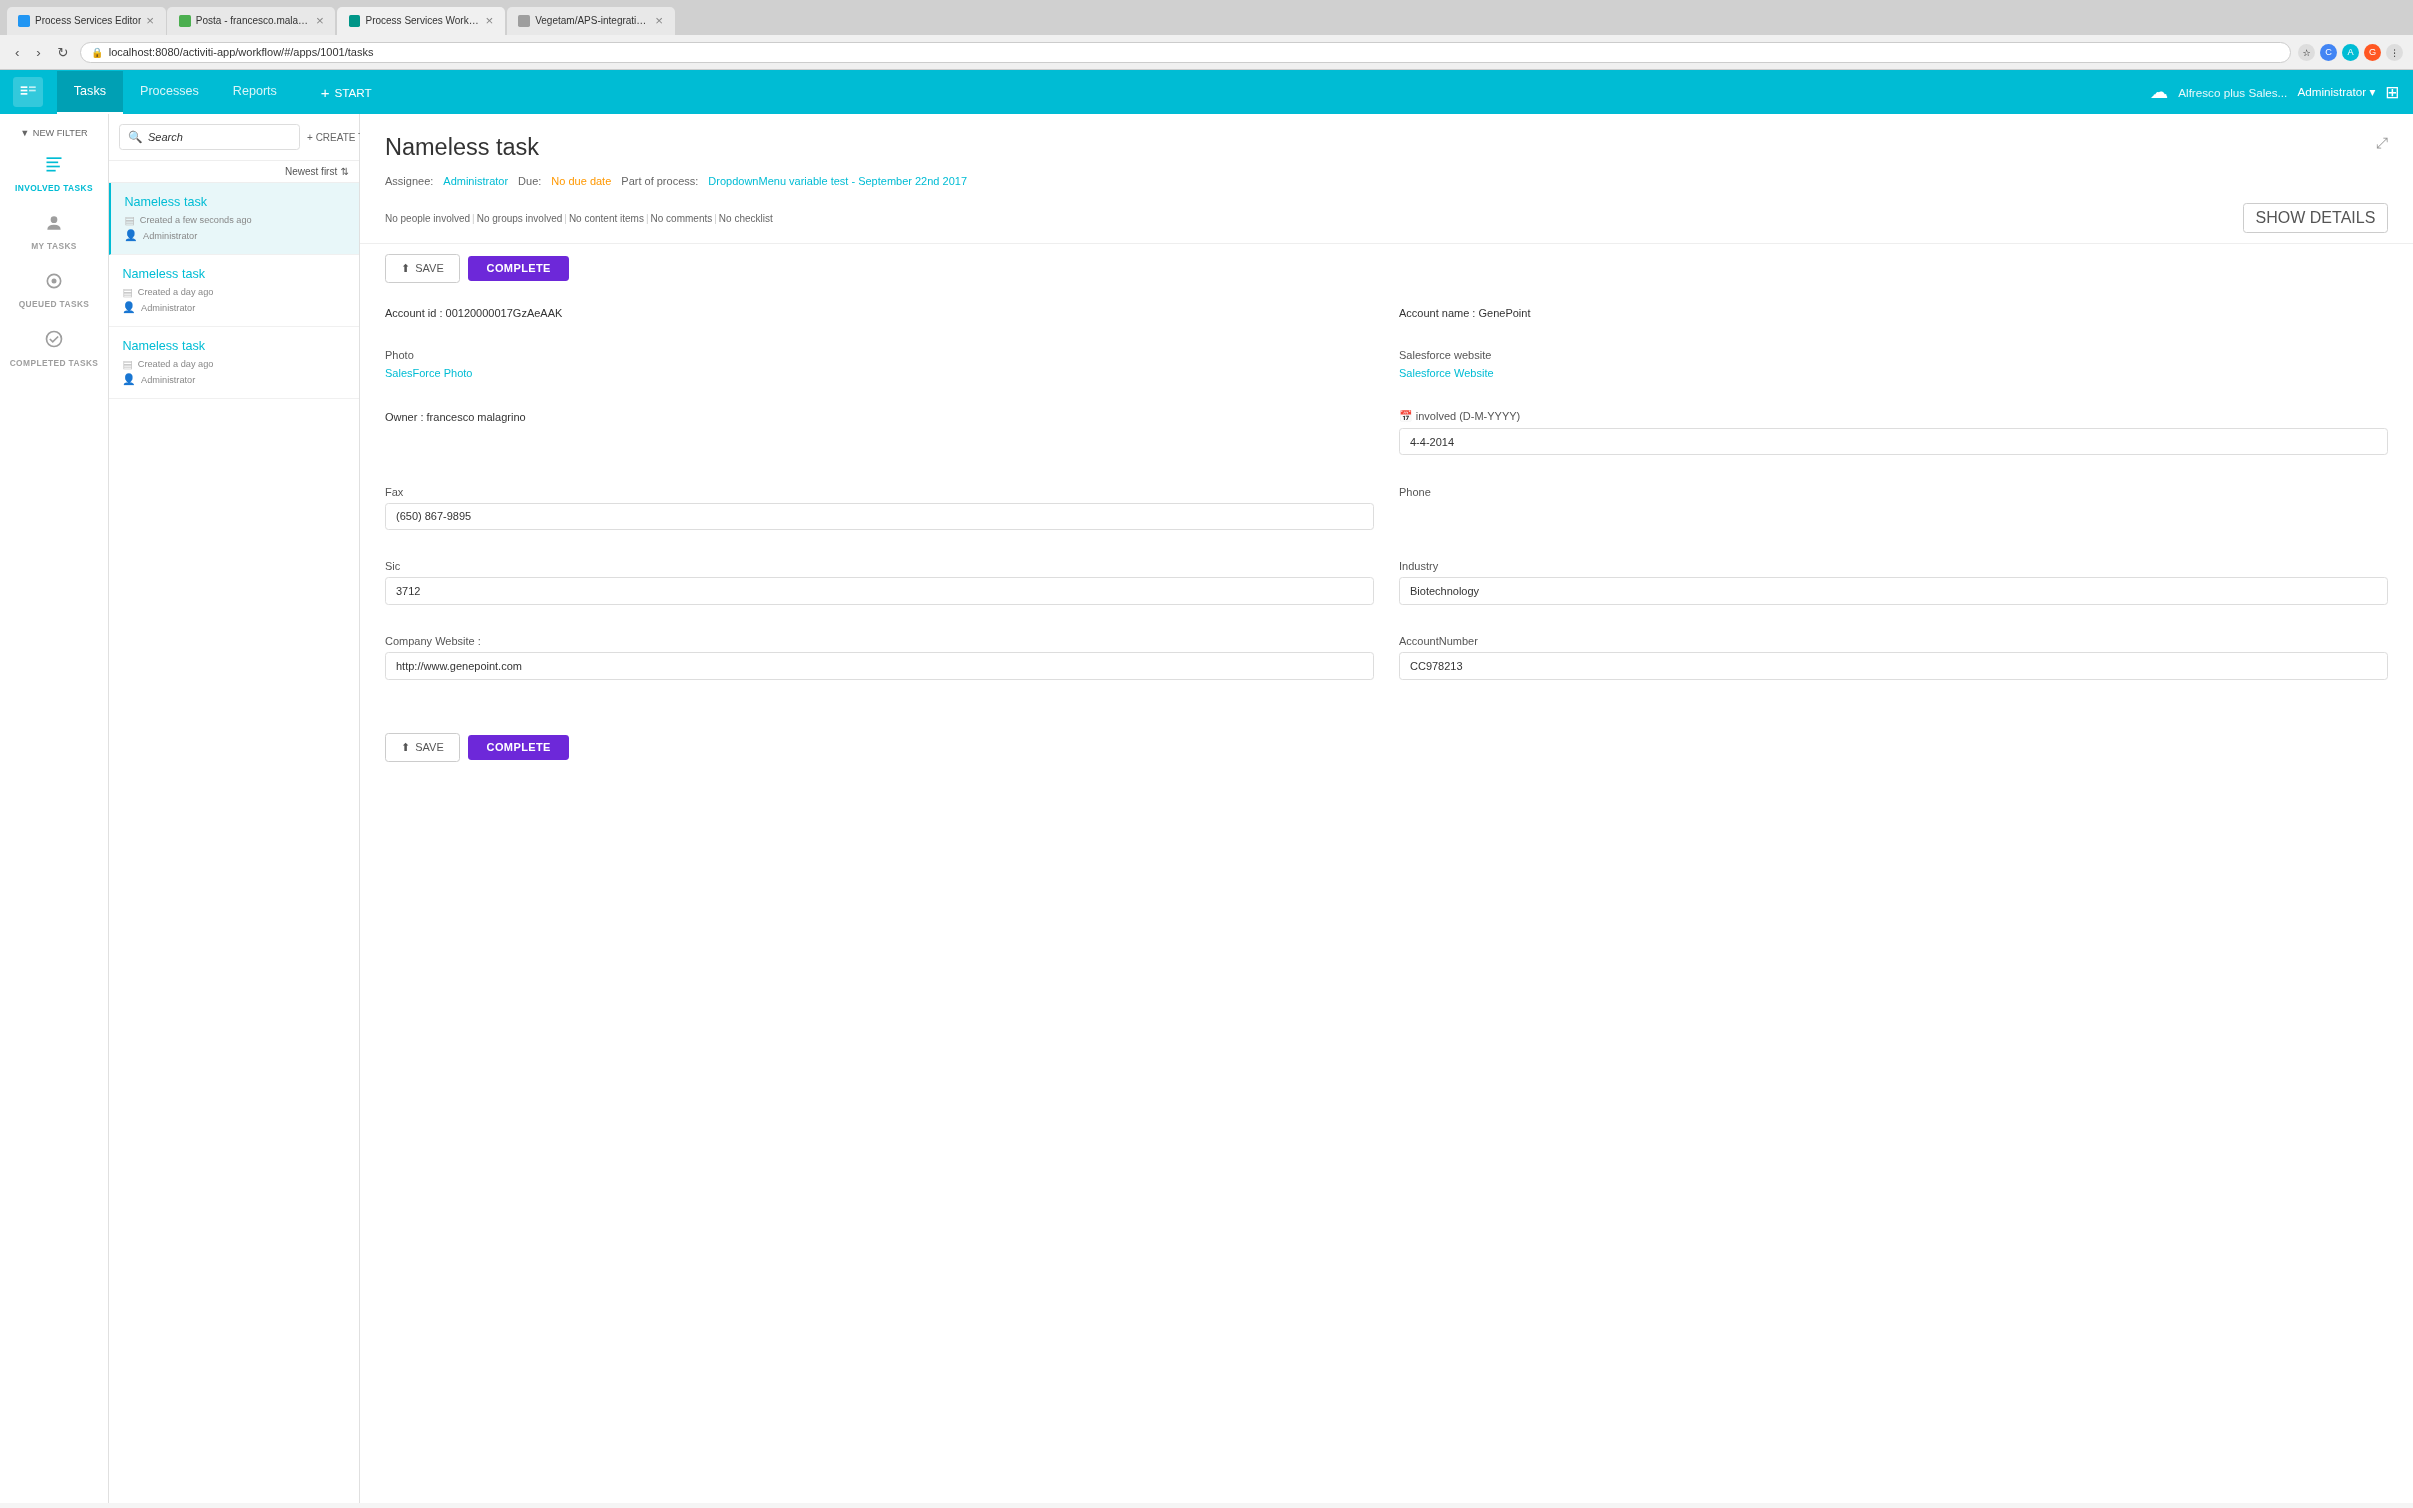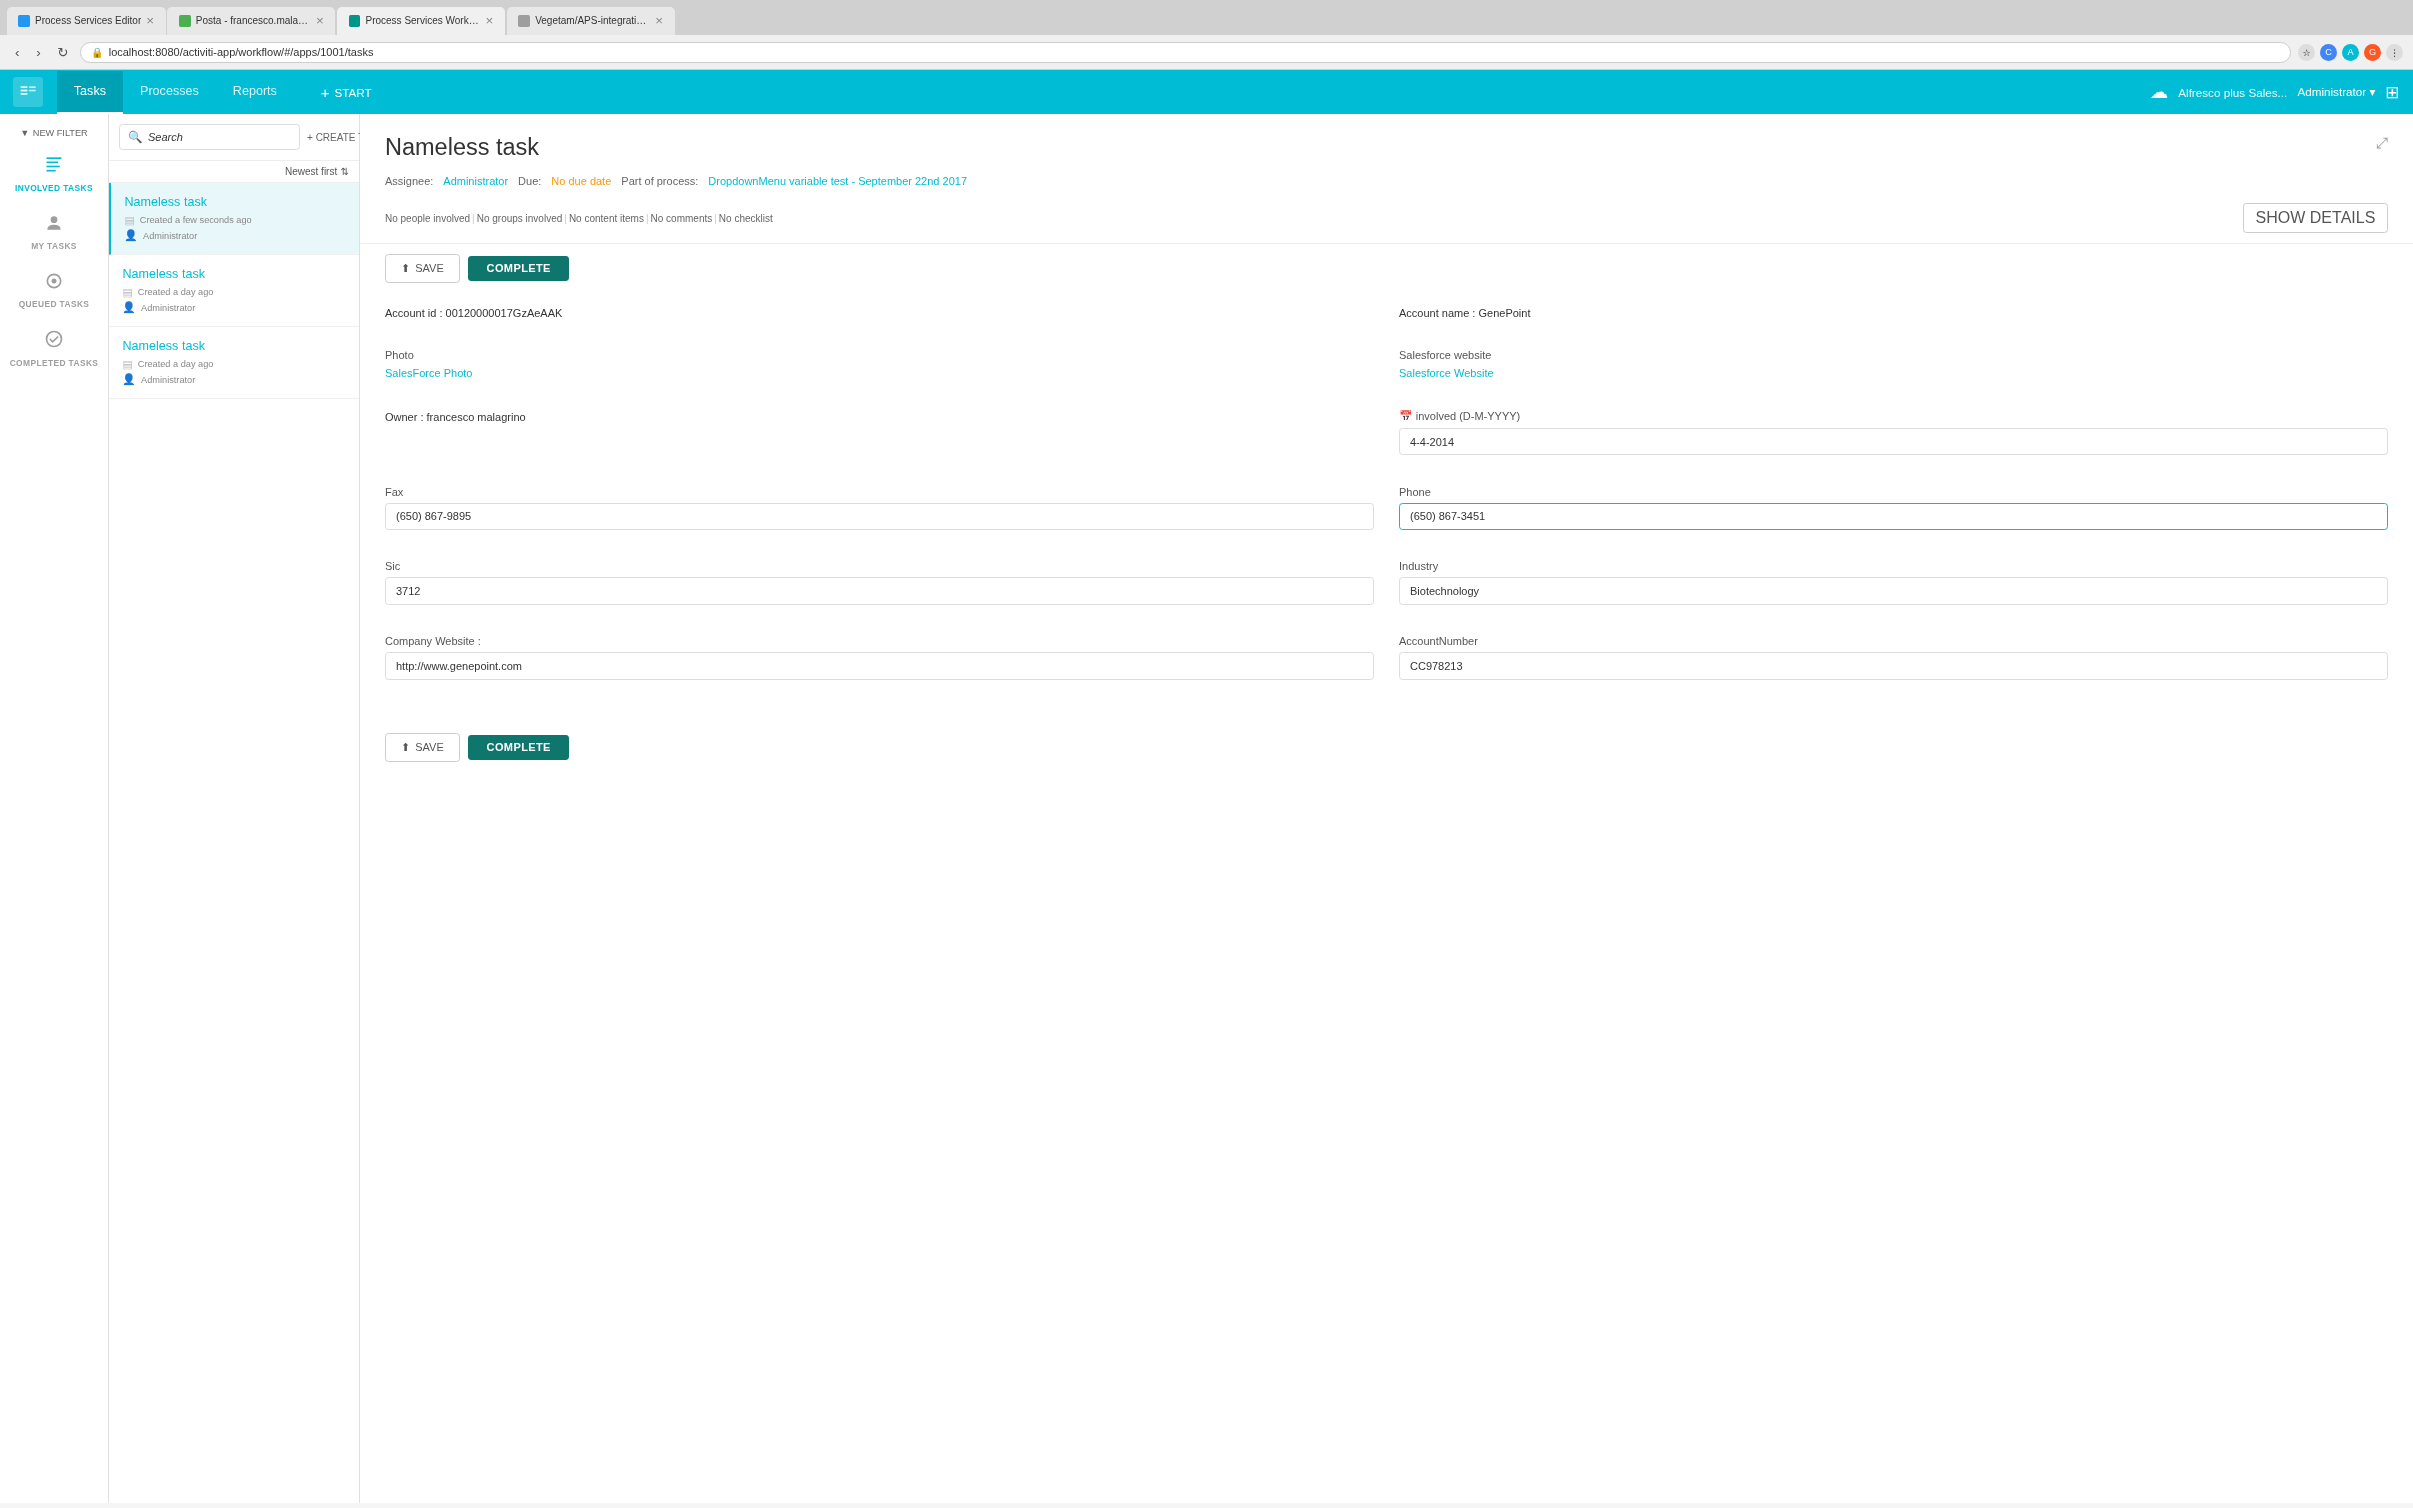--- a/index.html
+++ b/index.html
@@ -77,21 +77,21 @@
     .expand-icon { color: #999; font-size: 15px; cursor: pointer; }
     .task-meta-bar { display: flex; align-items: center; gap: 10px; padding: 0 25px 10px; font-size: 11px; color: #666; flex-wrap: wrap; }
     .task-meta-bar .meta-label { color: #666; }
     .task-meta-bar .meta-value { color: #00BCD4; font-weight: 500; }
     .task-meta-bar .meta-value.orange { color: #FF9800; }
     .task-badges { display: flex; align-items: center; gap: 2px; padding: 6.7px 25px 10px; font-size: 10px; color: #666; border-bottom: 0.8px solid #eee; }
     .task-badge { color: #666; }
     .show-details-btn { margin-left: auto; padding: 5px 11.7px; border: 0.8px solid #ccc; border-radius: 3.4px; background: white; font-size: 16px; color: #555; cursor: pointer; }
     .action-bar { display: flex; align-items: center; gap: 8.4px; padding: 10px 25px; }
     .save-btn { display: flex; align-items: center; gap: 5px; padding: 6.7px 15px; border: 0.8px solid #ccc; border-radius: 3.4px; background: white; font-size: 11px; color: #555; cursor: pointer; }
-    .complete-btn { padding: 6.7px 18.4px; background: #0f766e; color: white; border: none; border-radius: 3.4px; font-size: 11px; font-weight: 600; cursor: pointer; letter-spacing: 0.4px; }
+    .complete-btn { padding: 6.7px 18.4px; background: #6d28d9; color: white; border: none; border-radius: 3.4px; font-size: 11px; font-weight: 600; cursor: pointer; letter-spacing: 0.4px; }
 
     
     .form-area { padding: 13.4px 25px; }
     .form-row { display: flex; gap: 25px; margin-bottom: 17px; }
     .form-col { flex: 1; }
     .form-field { margin-bottom: 13.4px; }
     .field-label { font-size: 11px; color: #555; margin-bottom: 5px; }
     .field-value { font-size: 11px; color: #333; }
     .field-link { color: #00BCD4; cursor: pointer; text-decoration: none; font-size: 11px; }
     .field-input { width: 100%; border: 0.8px solid #ddd; border-radius: 3.4px; padding: 6.7px 10px; font-size: 11px; color: #333; outline: none; }
@@ -358,21 +358,20 @@
         <div class="form-row">
           <div class="form-col">
             <div class="form-field">
               <div class="field-label">Fax</div>
               <input type="text" class="field-input" value="(650) 867-9895" style="">
             </div>
           </div>
           <div class="form-col">
             <div class="form-field">
               <div class="field-label">Phone</div>
-              <input type="text" class="field-input active" value="(650) 867-3451" style="">
             </div>
           </div>
         </div>
 
         <div class="form-row">
           <div class="form-col">
             <div class="form-field">
               <div class="field-label">Sic</div>
               <input type="text" class="field-input" value="3712" style="">
             </div>

